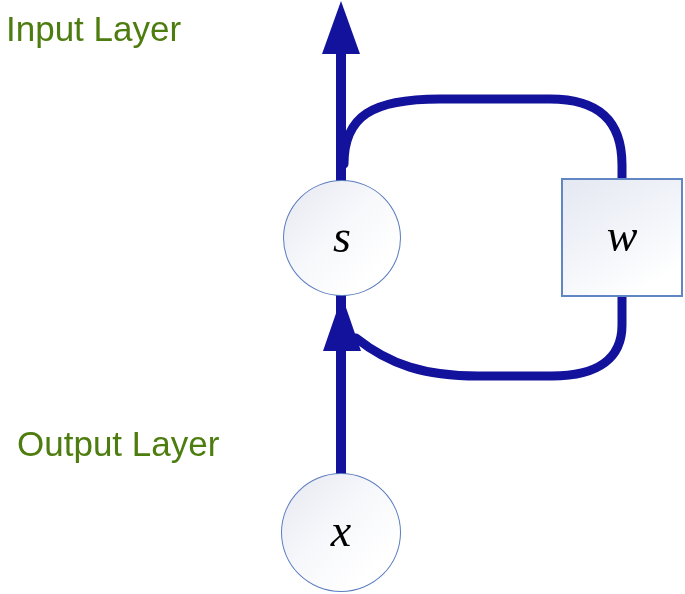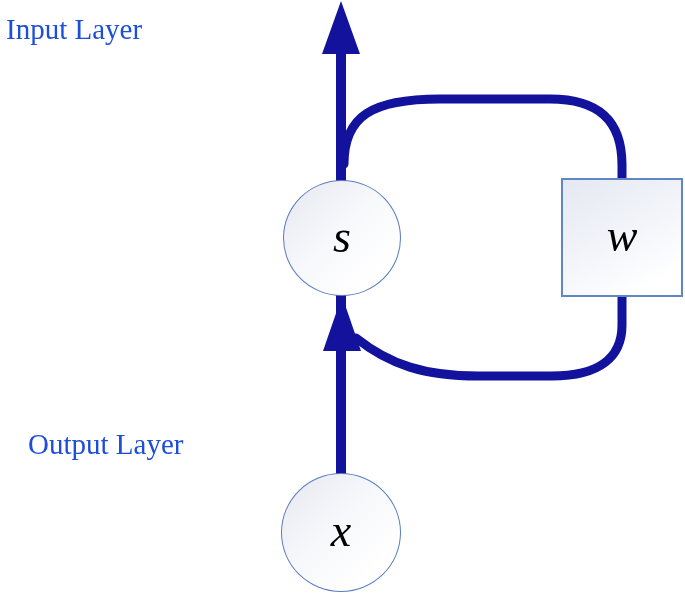--- a/index.html
+++ b/index.html
@@ -37,29 +37,29 @@
     border: 2px solid #6186c4;
     background: linear-gradient(150deg, #e4e8f1 0%, #f3f5fa 50%, #ffffff 85%);
   }
   .node-s { left: 283px; top: 180px; width: 118px; height: 116px; }
   .node-x { left: 281px; top: 473px; width: 120px; height: 119px; }
   .node-w { left: 561px; top: 178px; width: 122px; height: 119px; }
   .node .glyph { transform: translateY(-2px); }
   .layer-label {
     position: absolute;
     z-index: 3;
-    font-family: Liberation Serif, serif;
-    font-size: 29px;
+    font-family: Liberation Sans, sans-serif;
+    font-size: 35px;
     line-height: 40px;
-    color: #1d4ed8;
+    color: #4d7c0f;
     white-space: nowrap;
   }
   .label-input  { left: 6px;  top: 9px;   }
   .label-hidden { left: 0px;  top: 214px; }
-  .label-output { left: 28px; top: 424px; }
+  .label-output { left: 17px; top: 424px; }
 </style>
 </head>
 <body>
 
 <div class="stage">
 
   <svg class="flow" width="685" height="594" viewBox="0 0 685 594">
 
     <path d="M341 534 L341 50" fill="none" stroke-width="10" stroke="#12129c"></path>
 

